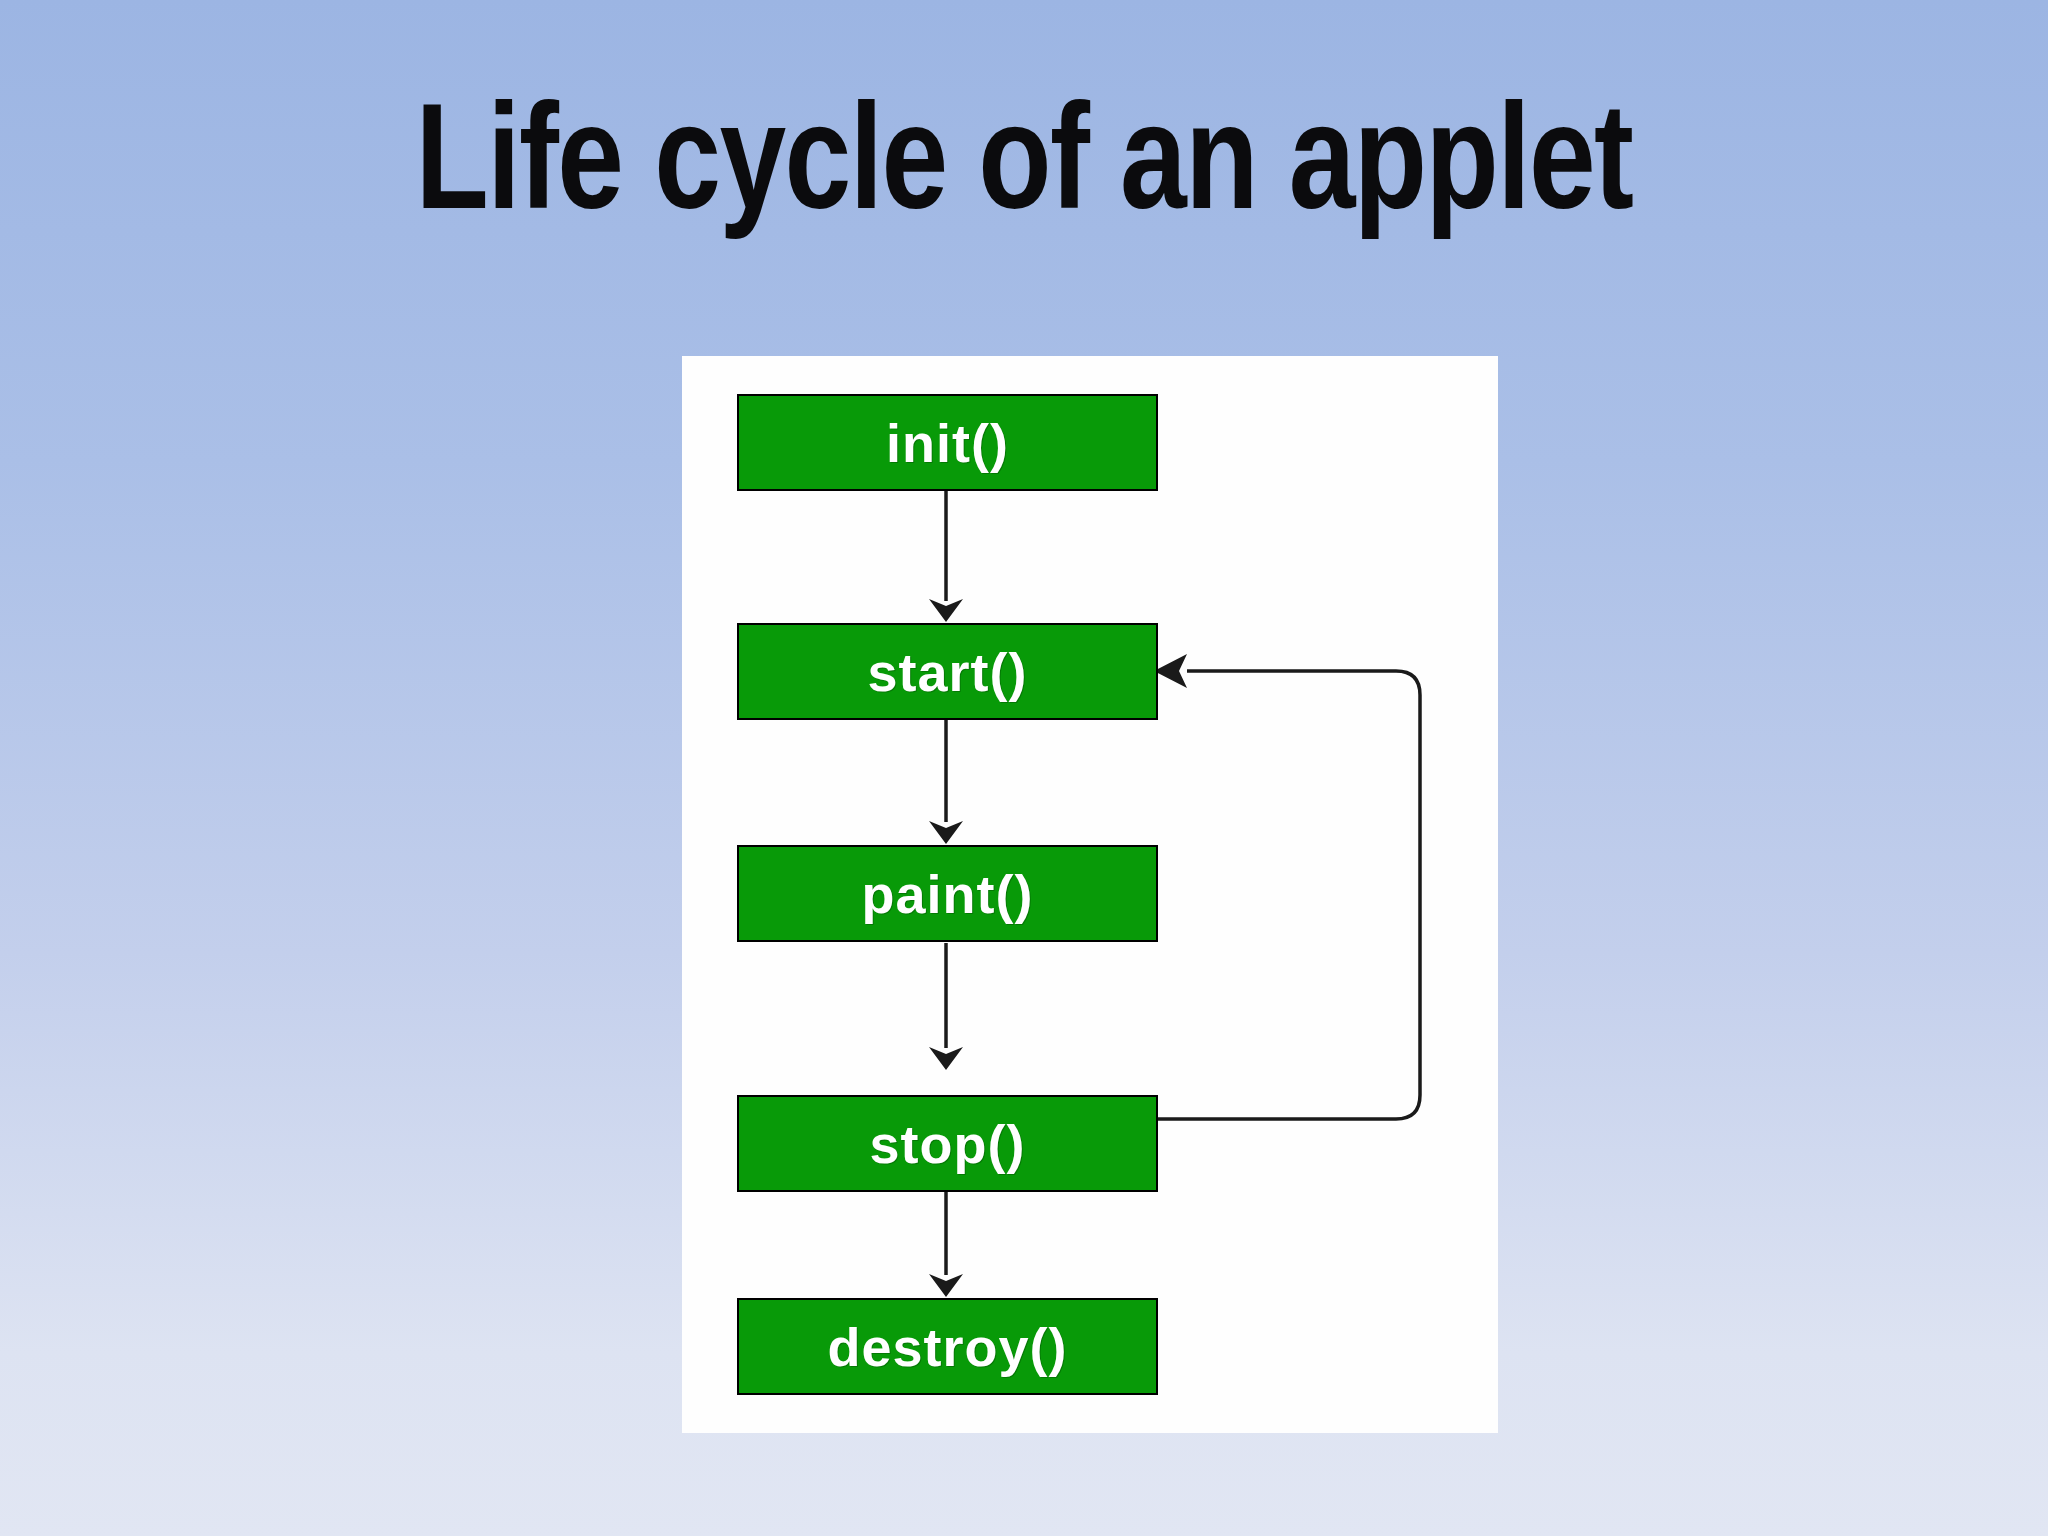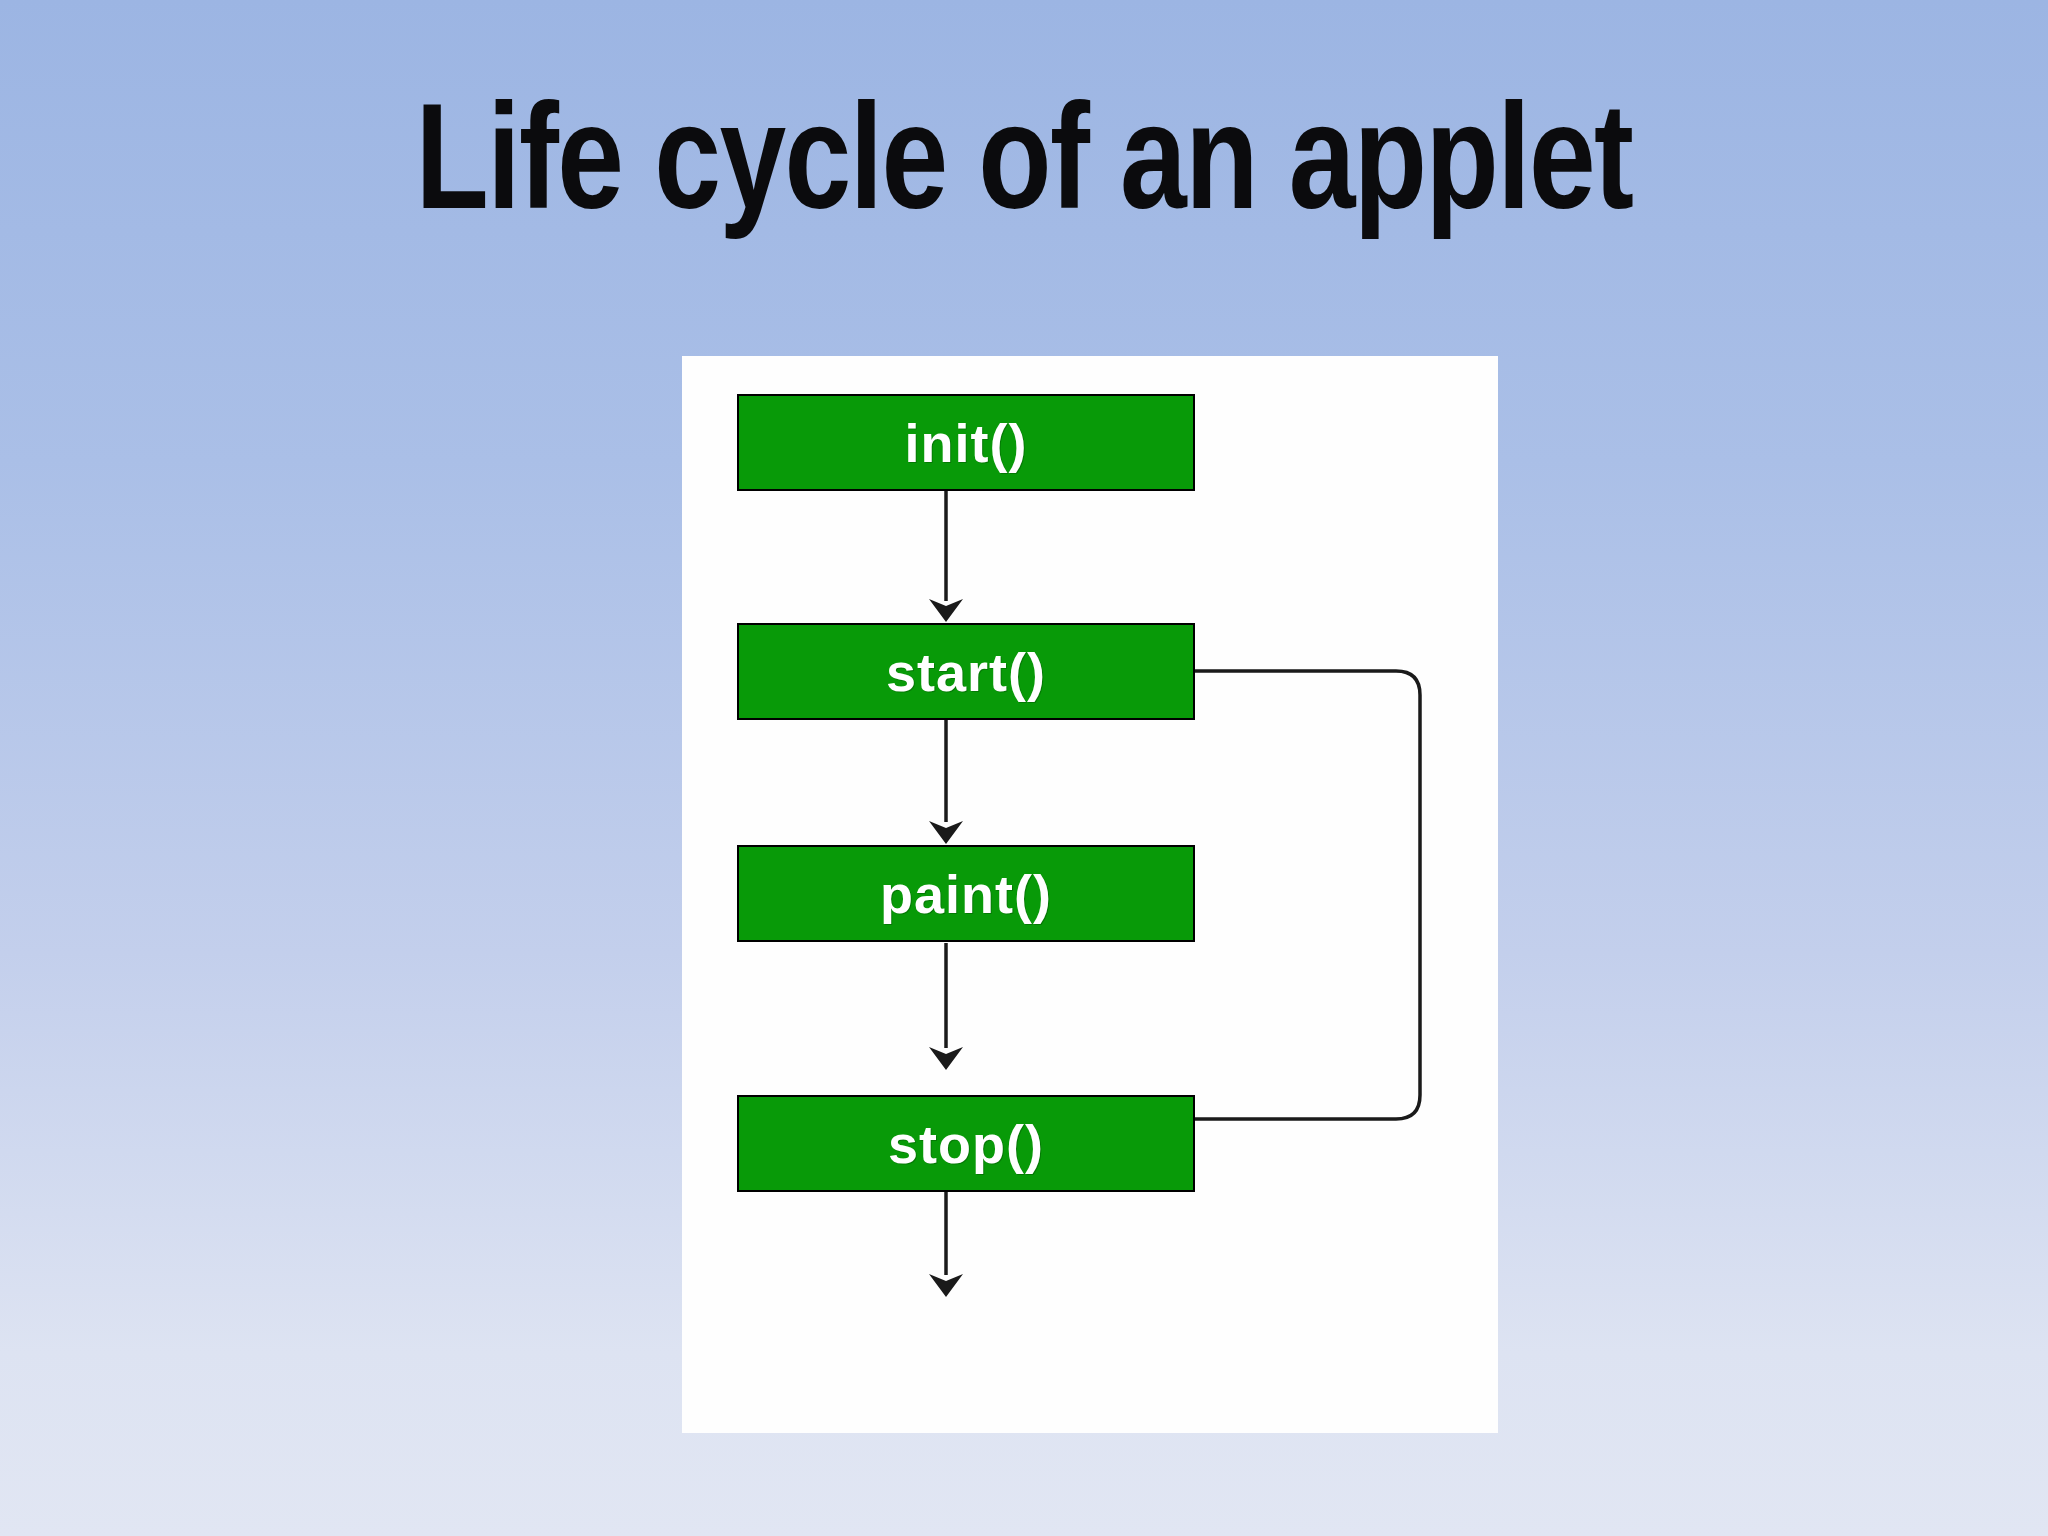--- a/index.html
+++ b/index.html
@@ -18,21 +18,21 @@
     transform-origin:50% 50%;
     letter-spacing:-2px;
     white-space:nowrap;
   }
   .panel{
     position:absolute;left:682px;top:356px;
     width:816px;height:1077px;
     background:#fefefe;
   }
   .node{
-    position:absolute;left:55px;width:458px;height:97px;
+    position:absolute;left:55px;width:421px;height:97px;
     background:#089a08;
     border:2px solid #000000;
     box-sizing:border-box;
     display:flex;align-items:center;justify-content:center;
     color:#ffffff;font-size:54px;font-weight:bold;letter-spacing:1px;
     text-shadow:1px 1px 0 rgba(0,60,0,0.35);
   }
   .node-init{top:38px;}
   .node-start{top:267px;}
   .node-paint{top:489px;}
@@ -74,15 +74,18 @@
     </div>
     <div class="node node-start">
       <span>start()</span>
     </div>
     <div class="node node-paint">
       <span>paint()</span>
     </div>
     <div class="node node-stop">
       <span>stop()</span>
     </div>
+    <div class="node node-destroy">
+      <span>destroy()</span>
+    </div>
 
   </div>
 </div>
 
 </body></html>

